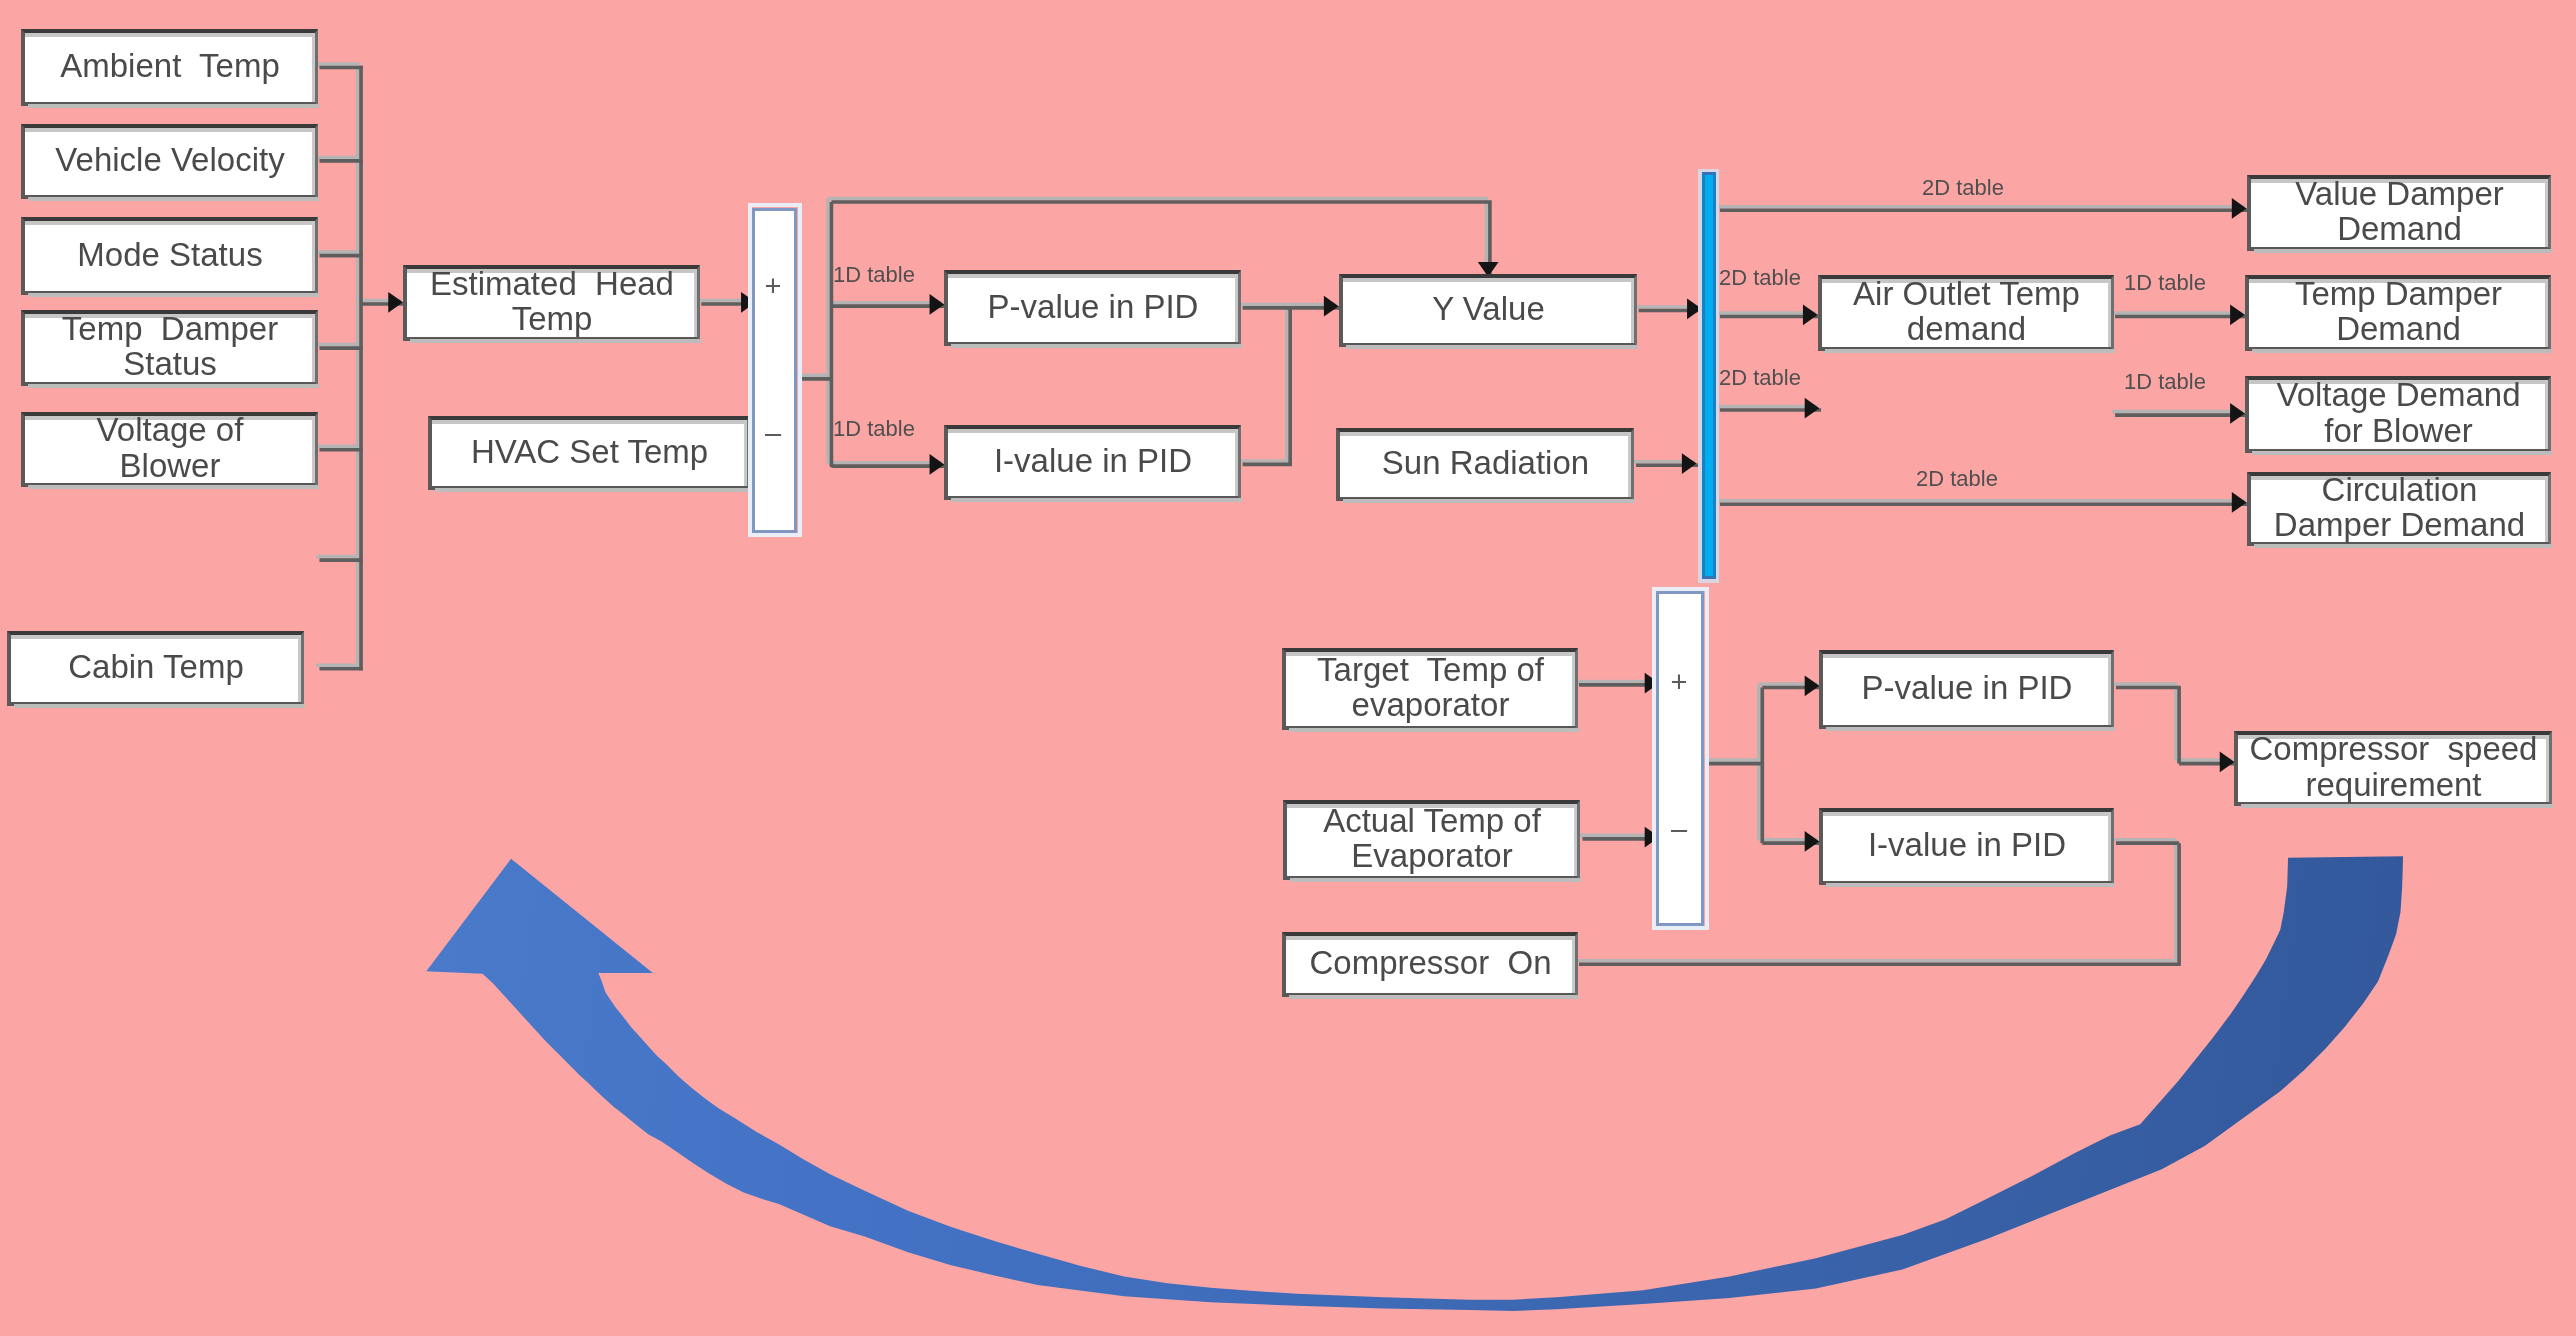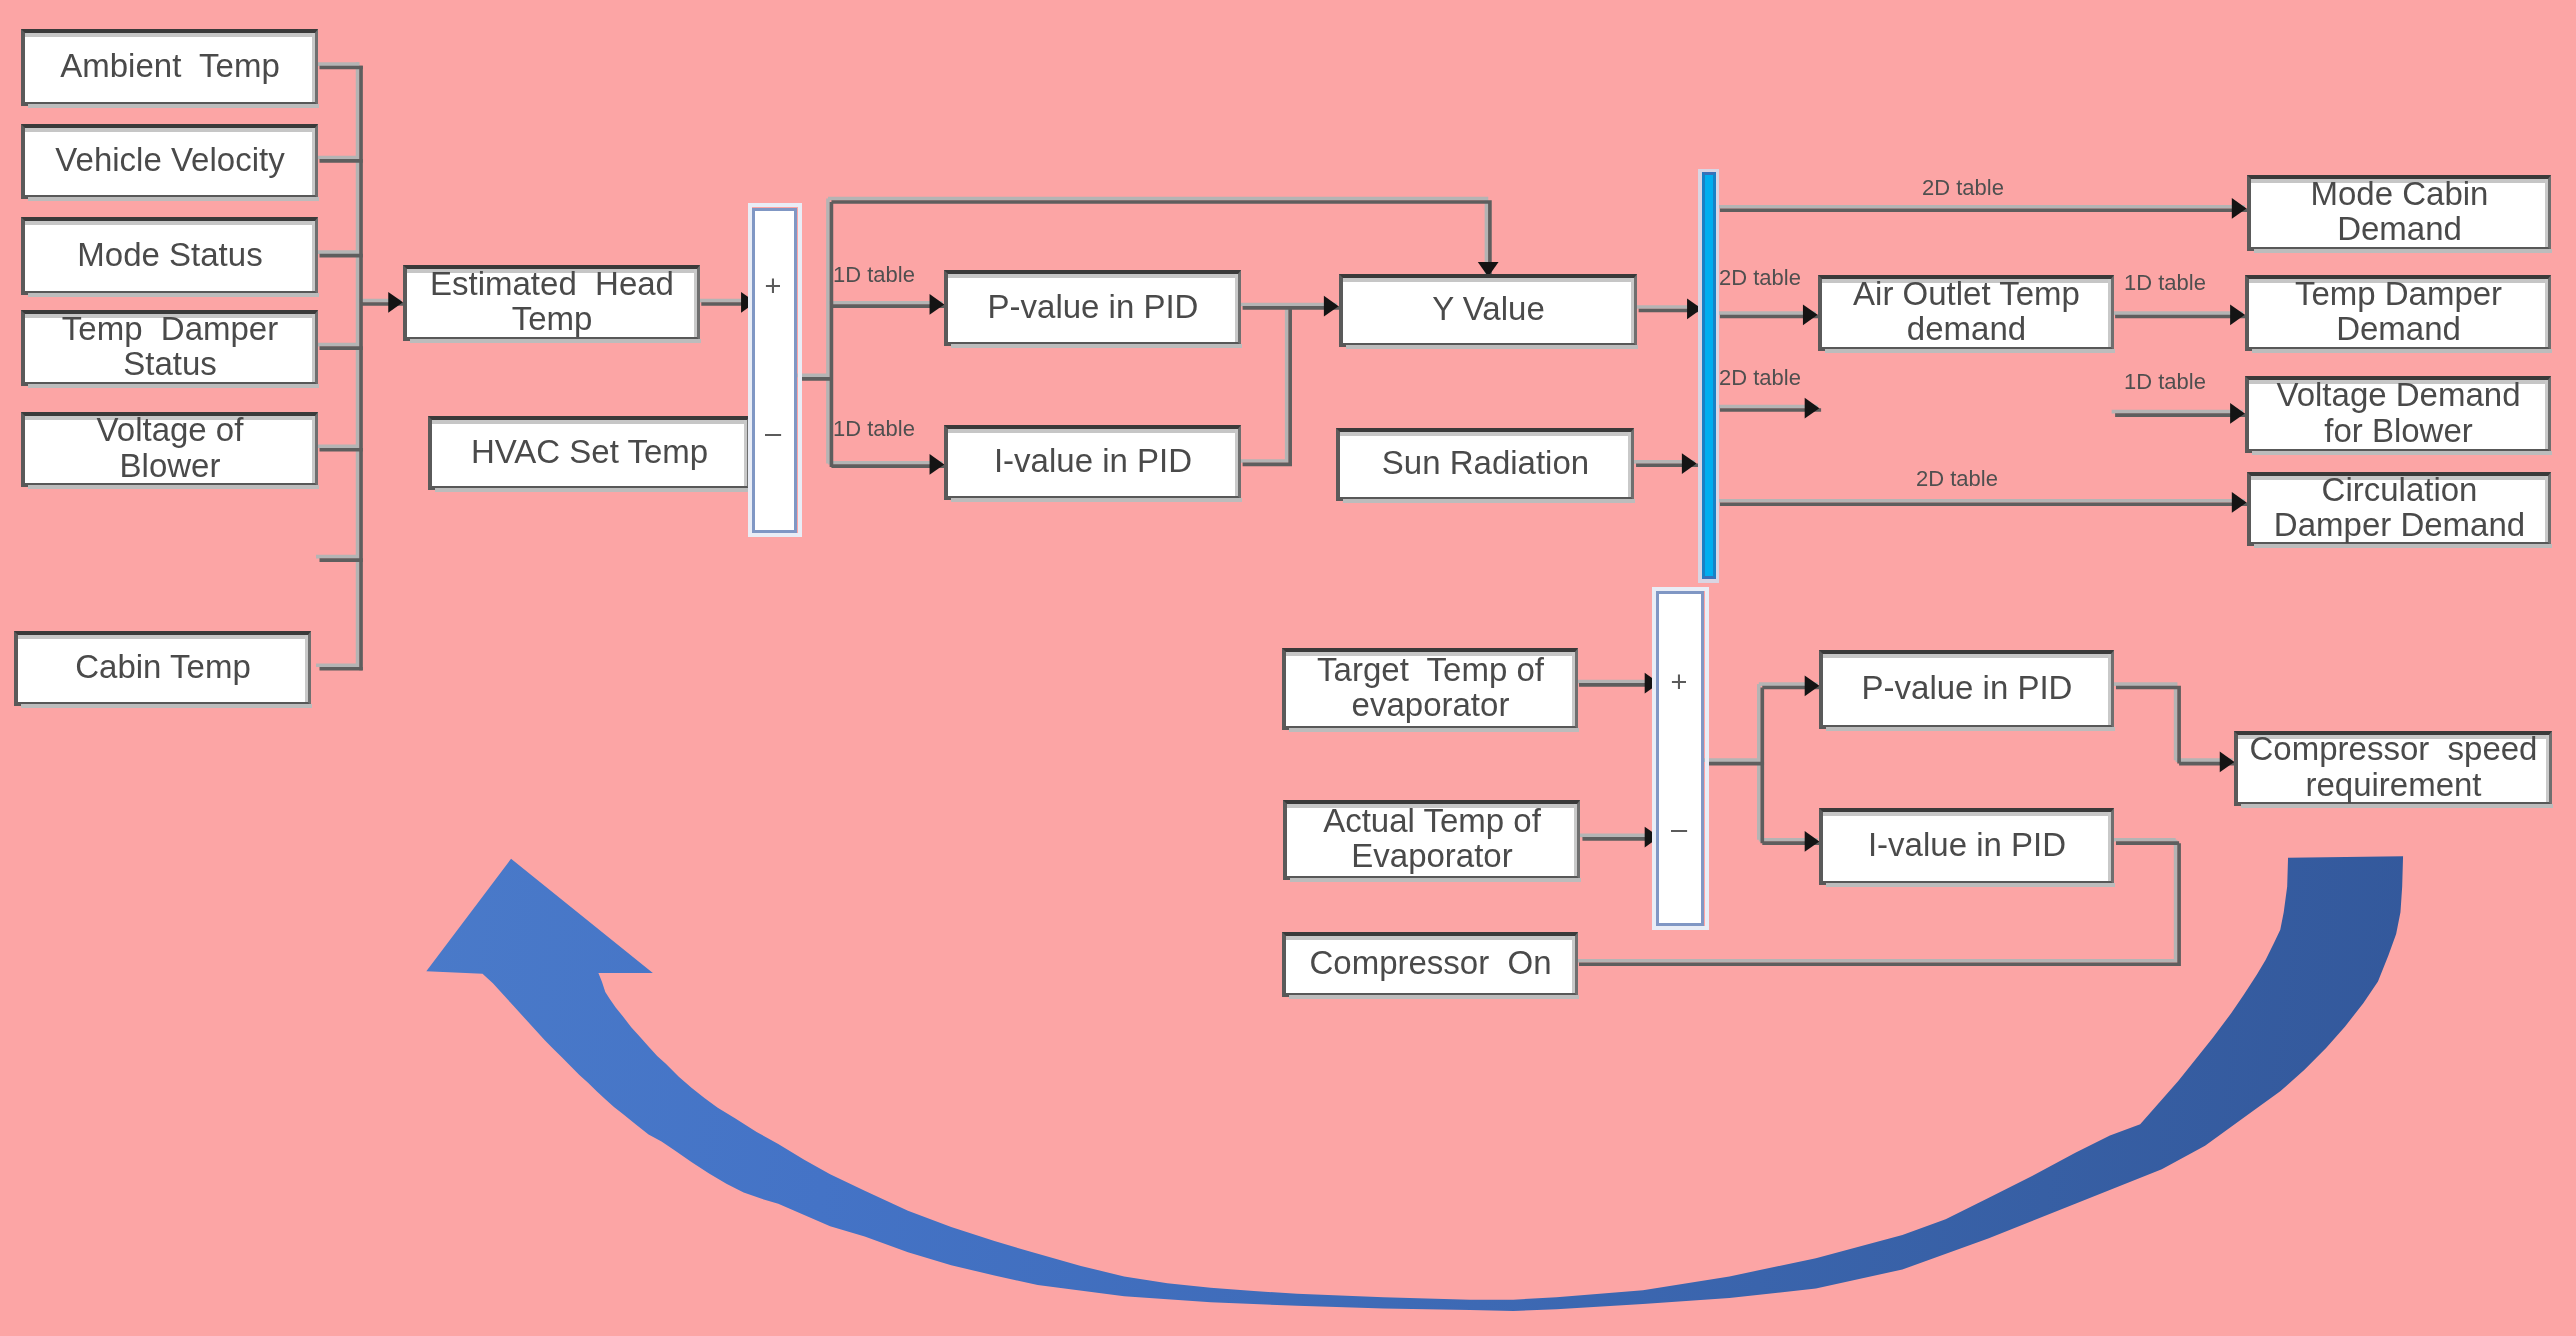--- a/index.html
+++ b/index.html
@@ -160,21 +160,21 @@
       <span class="nodelabel">Temp  Damper
 Status</span>
     </div>
 <div class="nodebox" style="left:21px;top:412px;width:297px;height:75px;">
       <i class="hl"></i>
       <i class="hr"></i>
       <i class="sb"></i>
       <span class="nodelabel">Voltage of
 Blower</span>
     </div>
-<div class="nodebox" style="left:14px;top:631px;width:297px;height:75px;">
+<div class="nodebox" style="left:7px;top:631px;width:297px;height:75px;">
       <i class="hl"></i>
       <i class="hr"></i>
       <i class="sb"></i>
       <span class="nodelabel">Cabin Temp</span>
     </div>
 <div class="nodebox" style="left:403px;top:265px;width:297px;height:76px;">
       <i class="hl"></i>
       <i class="hr"></i>
       <i class="sb"></i>
       <span class="nodelabel">Estimated  Head
@@ -207,21 +207,21 @@
 <div class="nodebox" style="left:1336px;top:428px;width:298px;height:73px;">
       <i class="hl"></i>
       <i class="hr"></i>
       <i class="sb"></i>
       <span class="nodelabel">Sun Radiation</span>
     </div>
 <div class="nodebox" style="left:2247px;top:175px;width:304px;height:76px;">
       <i class="hl"></i>
       <i class="hr"></i>
       <i class="sb"></i>
-      <span class="nodelabel">Mode Cabin
+      <span class="nodelabel">Value Damper
 Demand</span>
     </div>
 <div class="nodebox" style="left:1818px;top:275px;width:296px;height:76px;">
       <i class="hl"></i>
       <i class="hr"></i>
       <i class="sb"></i>
       <span class="nodelabel">Air Outlet Temp
 demand</span>
     </div>
 <div class="nodebox" style="left:2245px;top:275px;width:306px;height:76px;">

